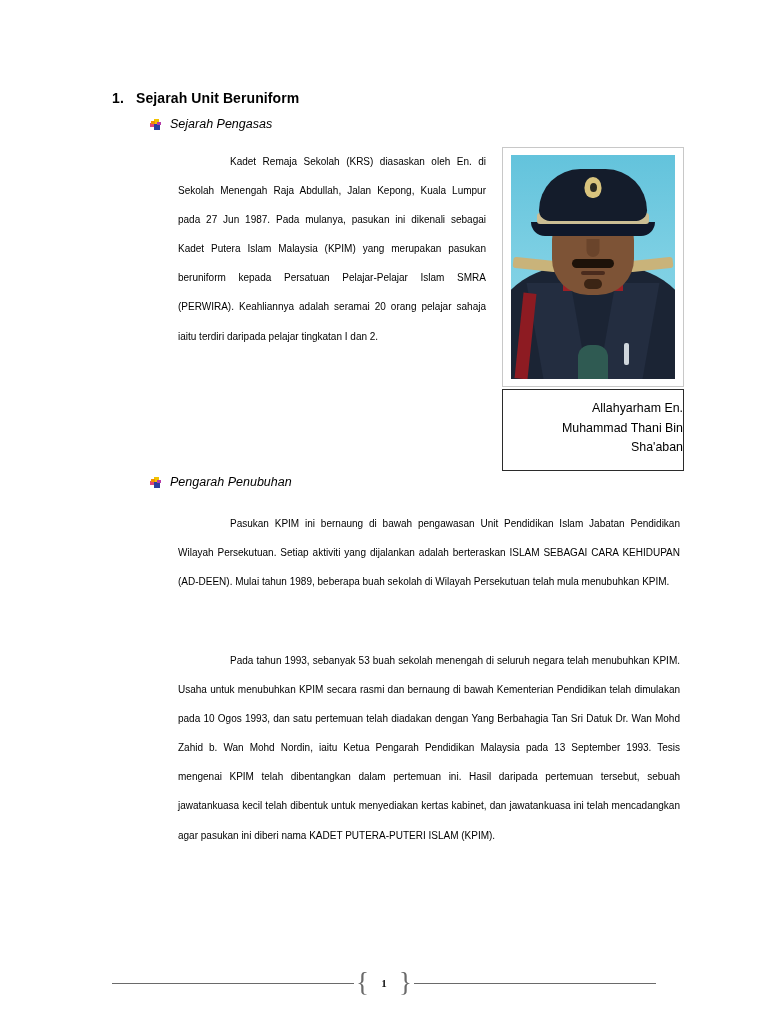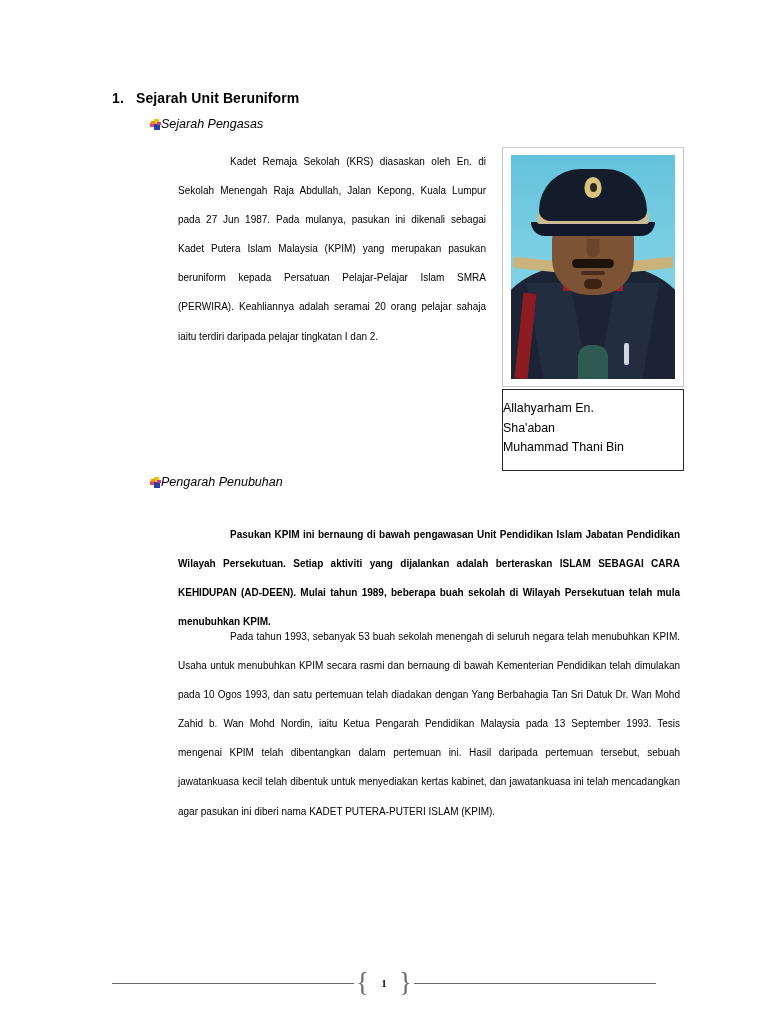--- a/index.html
+++ b/index.html
@@ -35,20 +35,21 @@
   }
   .section-heading .num {
     display: inline-block;
     width: 24px;
   }
 
   .bullet-item {
     position: absolute;
     display: flex;
     align-items: center;
+    gap: 9px;
     font-size: 12.5px;
     font-style: italic;
     white-space: nowrap;
   }
   .bullet-item.b1 { left: 150px; top: 117px; }
   .bullet-item.b2 { left: 150px; top: 475px; }
 
   
   .wd-bullet {
     position: relative;
@@ -77,27 +78,26 @@
     hyphens: none;
   }
   
   .para.p1 {
     left: 178px;
     top: 147px;
     width: 308px;
   }
   .para.p2 {
     left: 178px;
-    top: 520px;
+    top: 509px;
     width: 502px;
-    font-weight: bold;
   }
   .para.p3 {
     left: 178px;
-    top: 622px;
+    top: 646px;
     width: 502px;
   }
 
   
   .figure {
     position: absolute;
     left: 502px;
     top: 147px;
     width: 182px;
   }
@@ -315,21 +315,21 @@
   }
 
   .caption-box {
     box-sizing: border-box;
     margin-top: 2px;
     width: 182px;
     height: 82px;
     border: 1px solid #2b2b2b;
     background: #ffffff;
     padding-top: 9px;
-    text-align: left;
+    text-align: right;
     font-size: 12.4px;
     line-height: 19.5px;
   }
 
   
   .footer {
     position: absolute;
     left: 112px;
     top: 963px;
     width: 544px;
@@ -414,22 +414,22 @@
           <span class="chin"></span>
         </span>
         <span class="cap-peak"></span>
         <span class="cap-band"></span>
         <span class="cap-crown"></span>
         <span class="cap-badge"></span>
       </div>
     </div>
     <div class="caption-box">
       <div>Allahyarham En.</div>
+      <div>Muhammad Thani Bin</div>
       <div>Sha'aban</div>
-      <div>Muhammad Thani Bin</div>
     </div>
   </div>
 
   <div class="bullet-item b2">
     <span class="wd-bullet">
       <i class="q1"></i>
         <i class="q2"></i>
         <i class="q3"></i>
         <i class="q4"></i>
         <i class="q5"></i>

